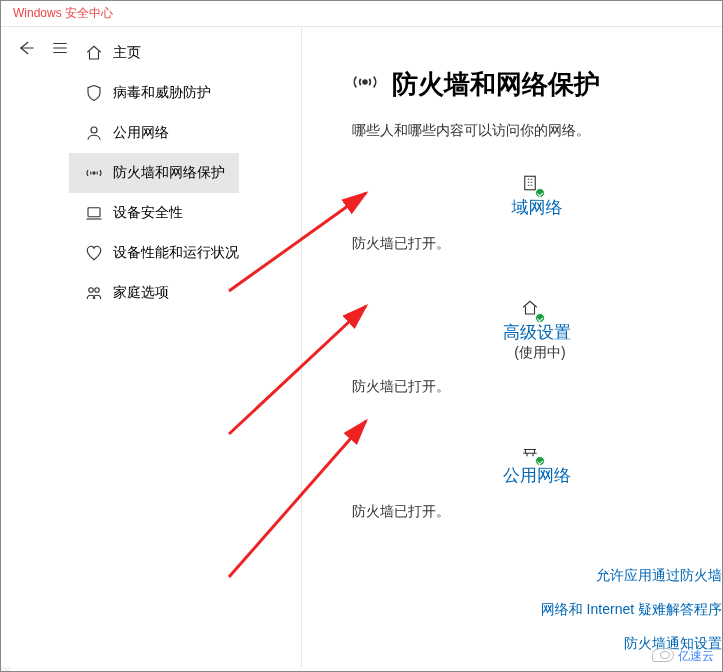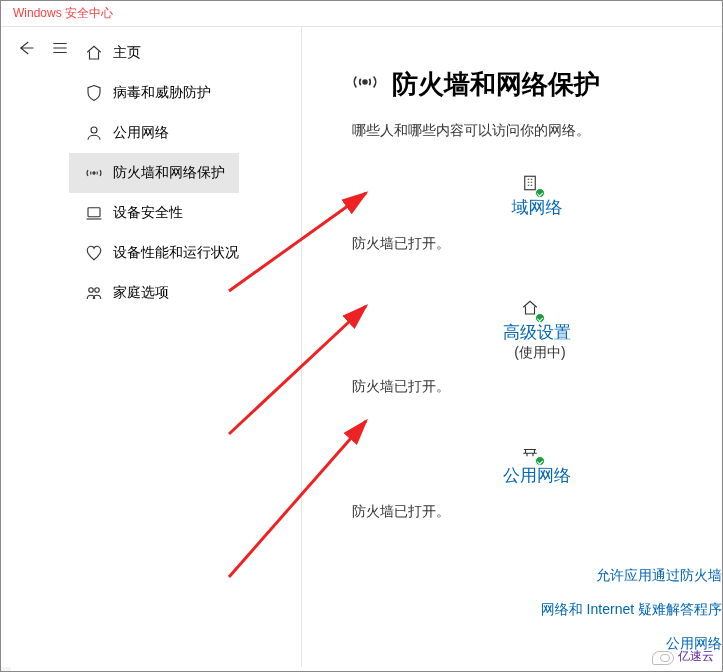--- a/index.html
+++ b/index.html
@@ -118,23 +118,23 @@
     }
     .arrow {
       position: absolute;
       pointer-events: none;
     }
     .watermark {
       position: absolute;
       right: 8px;
       bottom: 6px;
       font-size: 12px;
-      color: #4c1d95;
-      display: flex;
-      align-items: flex-end;
+      color: #3b82f6;
+      display: flex;
+      align-items: flex-start;
       gap: 4px;
     }
     .watermark-icon {
       width: 22px;
       height: 14px;
       border: 1.5px solid #bbb;
       border-radius: 10px 10px 10px 3px;
       position: relative;
     }
     .watermark-icon::after {
@@ -302,20 +302,21 @@
           <span class="badge"></span>
         </span>
         <span class="net-title">公用网络</span>
       </div>
       <div class="net-status">防火墙已打开。</div>
     </div>
 
     <div class="link-list">
       <span class="link-item">允许应用通过防火墙</span>
       <span class="link-item">网络和 Internet 疑难解答程序</span>
+      <span class="link-item">防火墙通知设置</span>
       <span class="link-item">公用网络</span>
     </div>
   </div>
 </div>
 
 <svg class="arrow" style="left:0;top:0" width="723" height="672">
   <defs>
     <marker id="ah" markerWidth="10" markerHeight="10" refX="8" refY="3" orient="auto">
       <path d="M0,0 L9,3 L0,6 Z" fill="#e22"></path>
     </marker>

